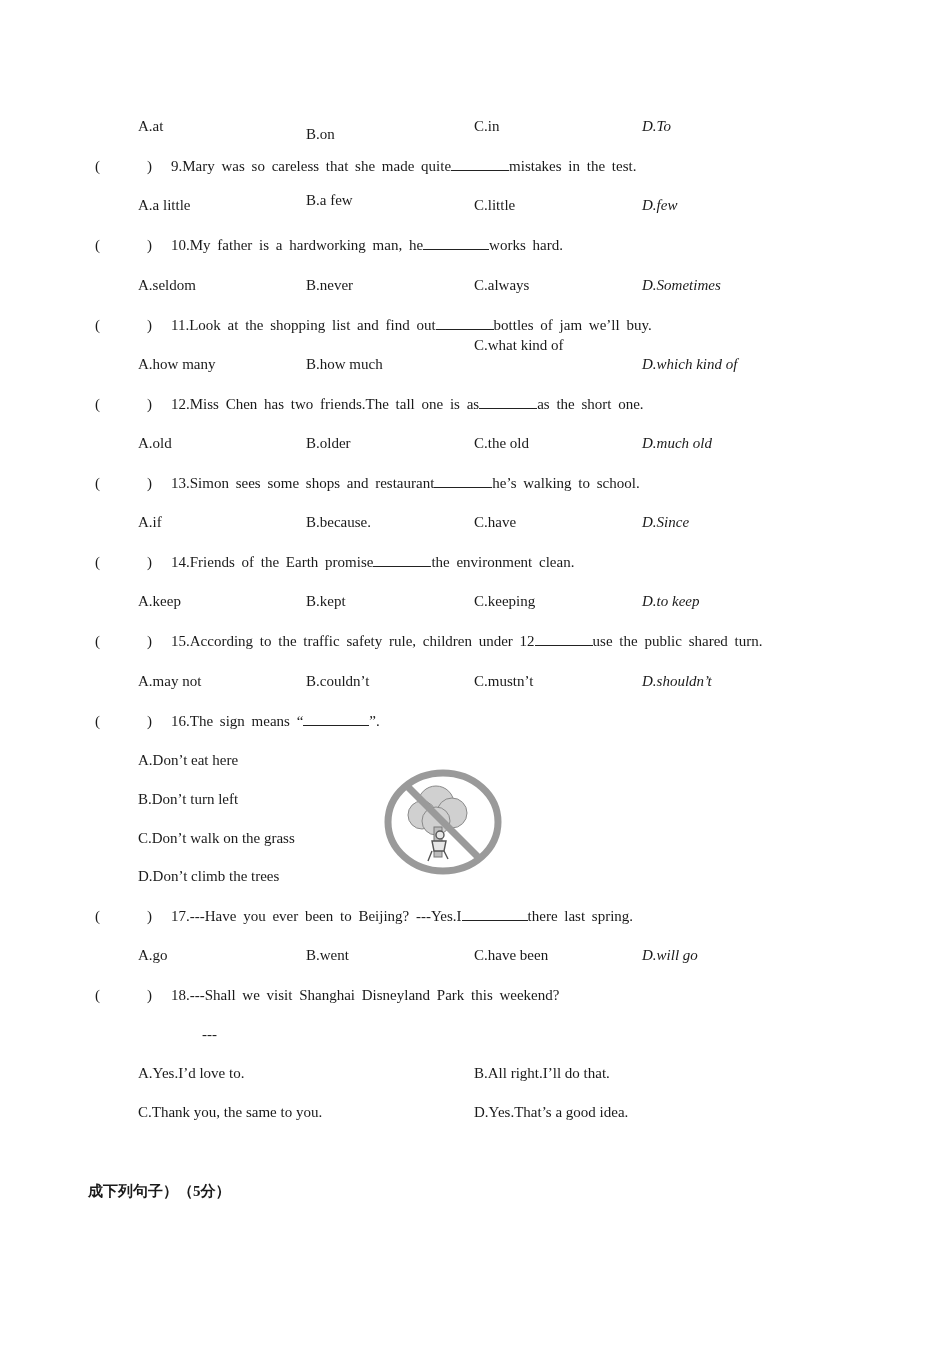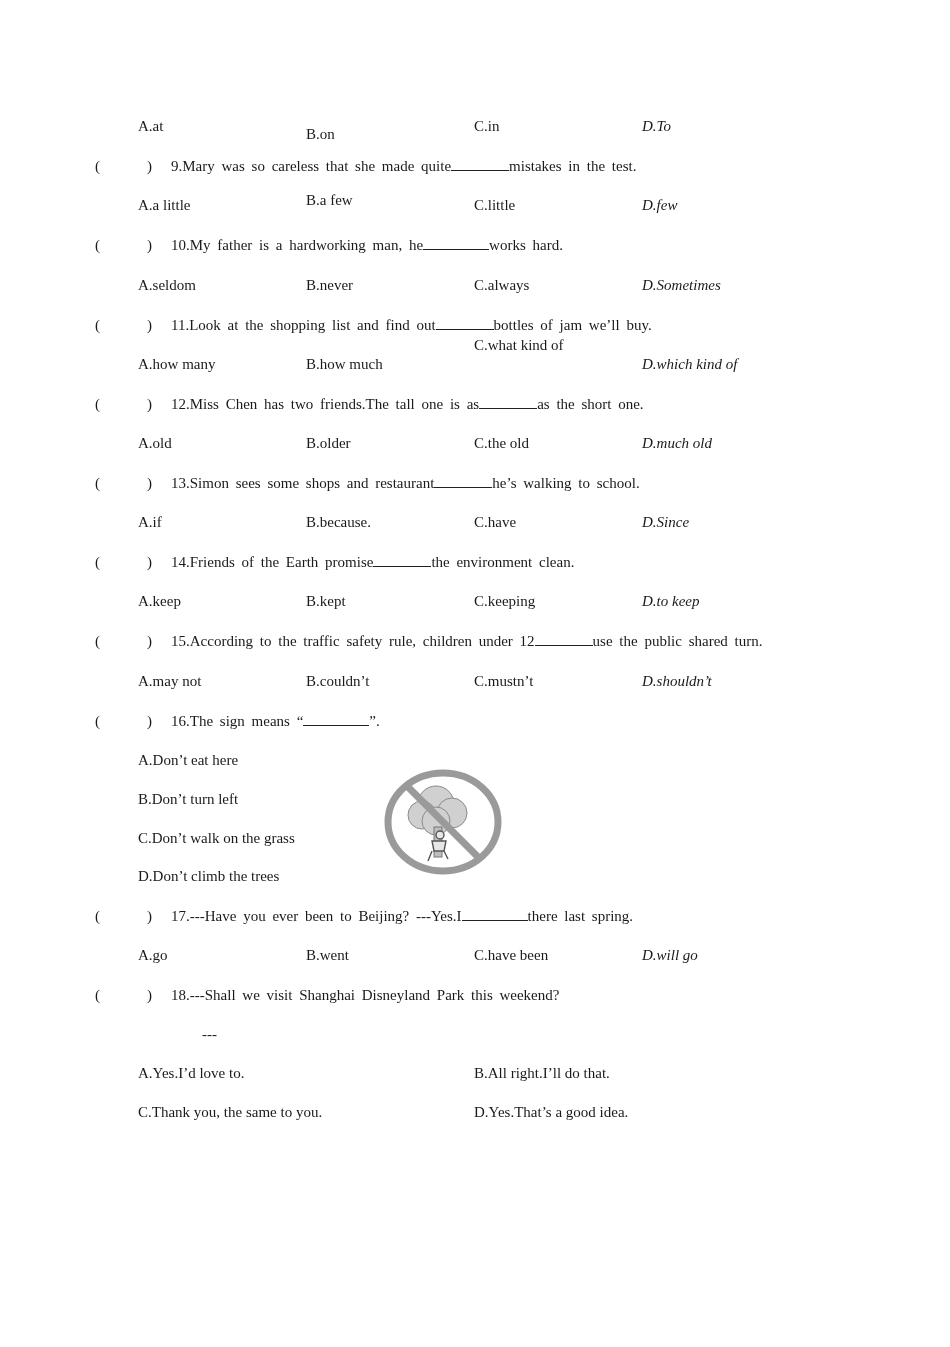--- a/index.html
+++ b/index.html
@@ -145,13 +145,14 @@
   <span class="abs paren-close" style="top:985px">)</span>
   <span class="abs stem" style="top:985px"><span>18.</span><span>---Shall we visit Shanghai Disneyland Park this weekend?</span></span>
   <span class="abs" style="top:1024px; left:202px">---</span>
   <span class="abs opt c1" style="top:1063px">A.Yes.I’d love to.</span>
   <span class="abs opt c3" style="top:1063px">B.All right.I’ll do that.</span>
   <span class="abs opt c1" style="top:1102px">C.Thank you, the same to you.</span>
   <span class="abs opt c3" style="top:1102px">D.Yes.That’s a good idea.</span>
 </div>
 
 <div class="heading" style="top:1176px">
+  <div>成下列句子）（5分）</div>
 </div>
 
 </body></html>

